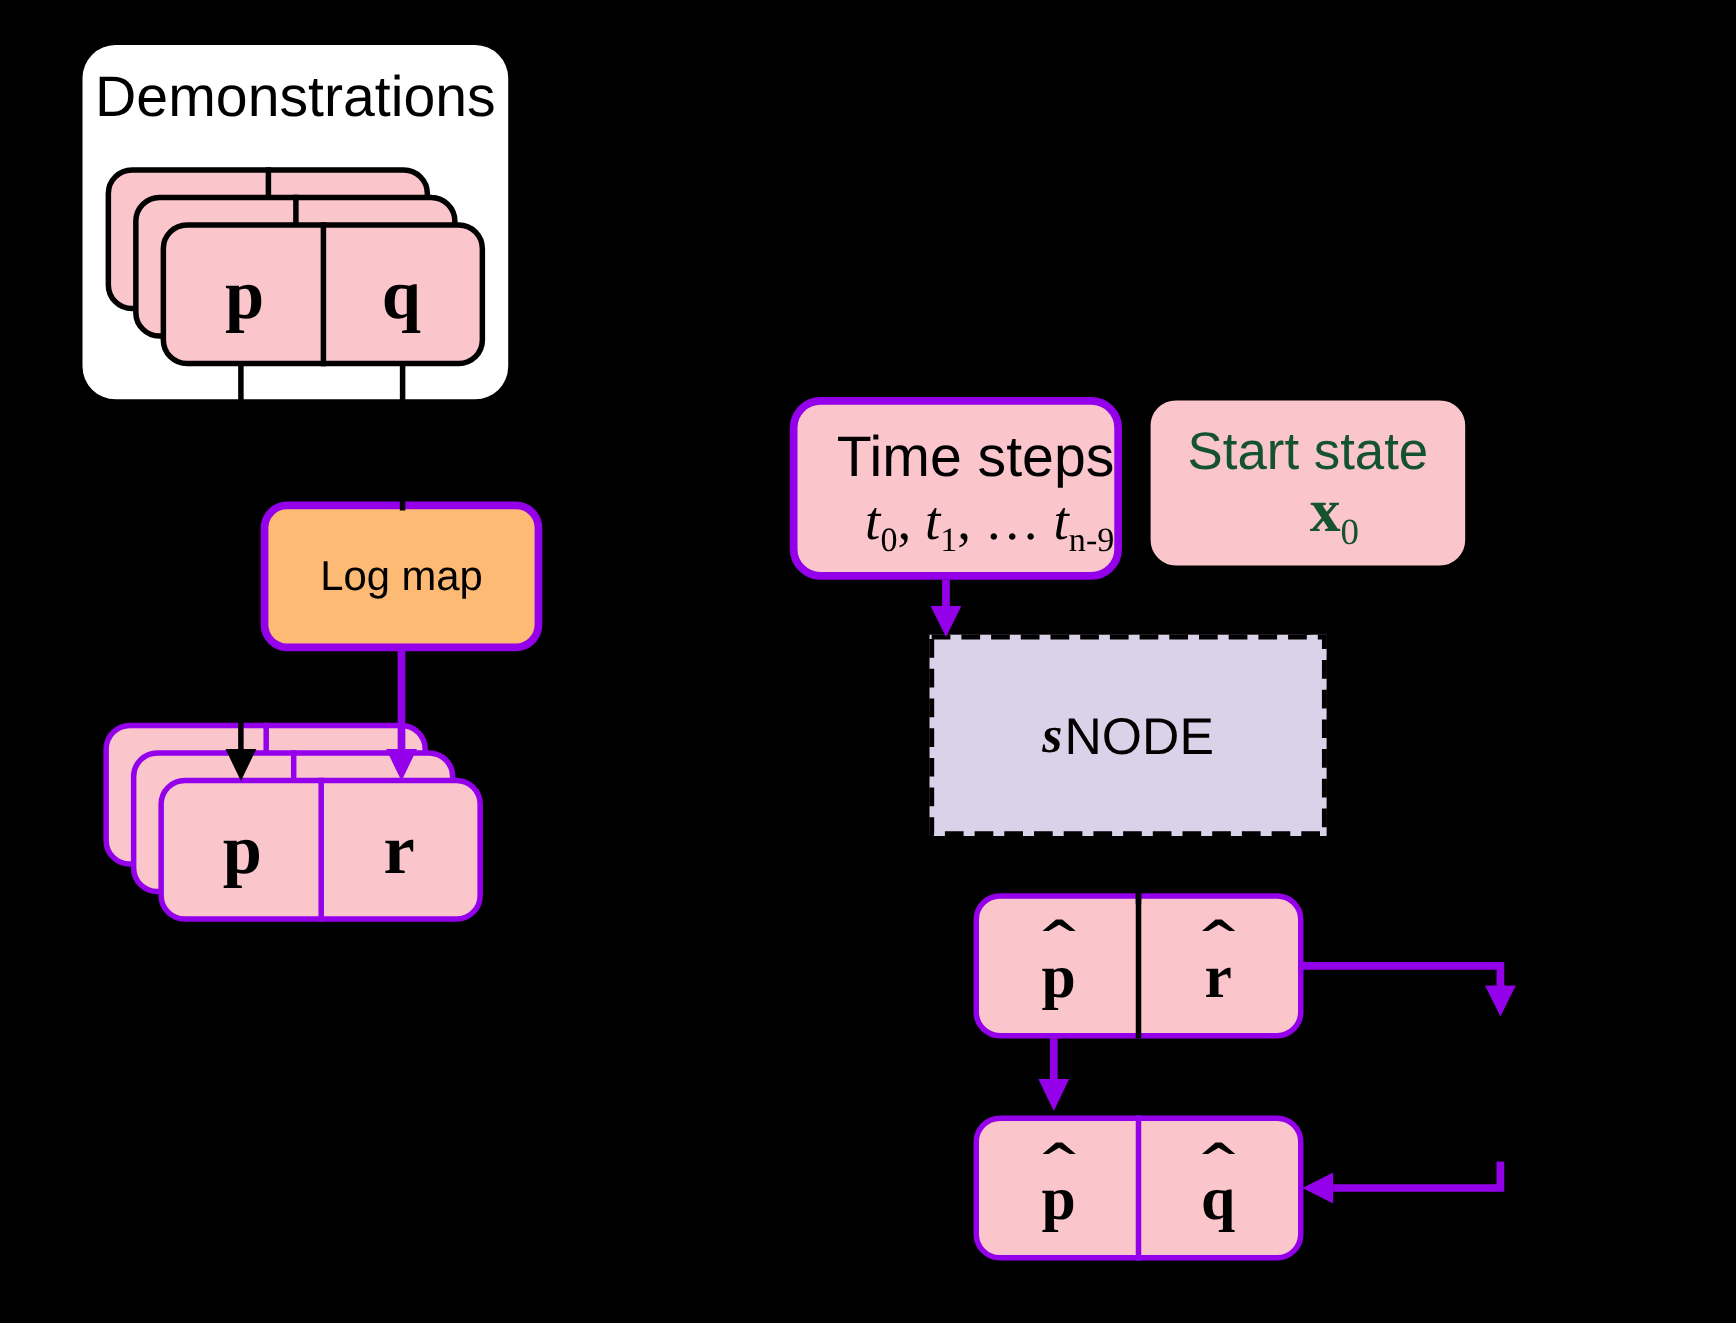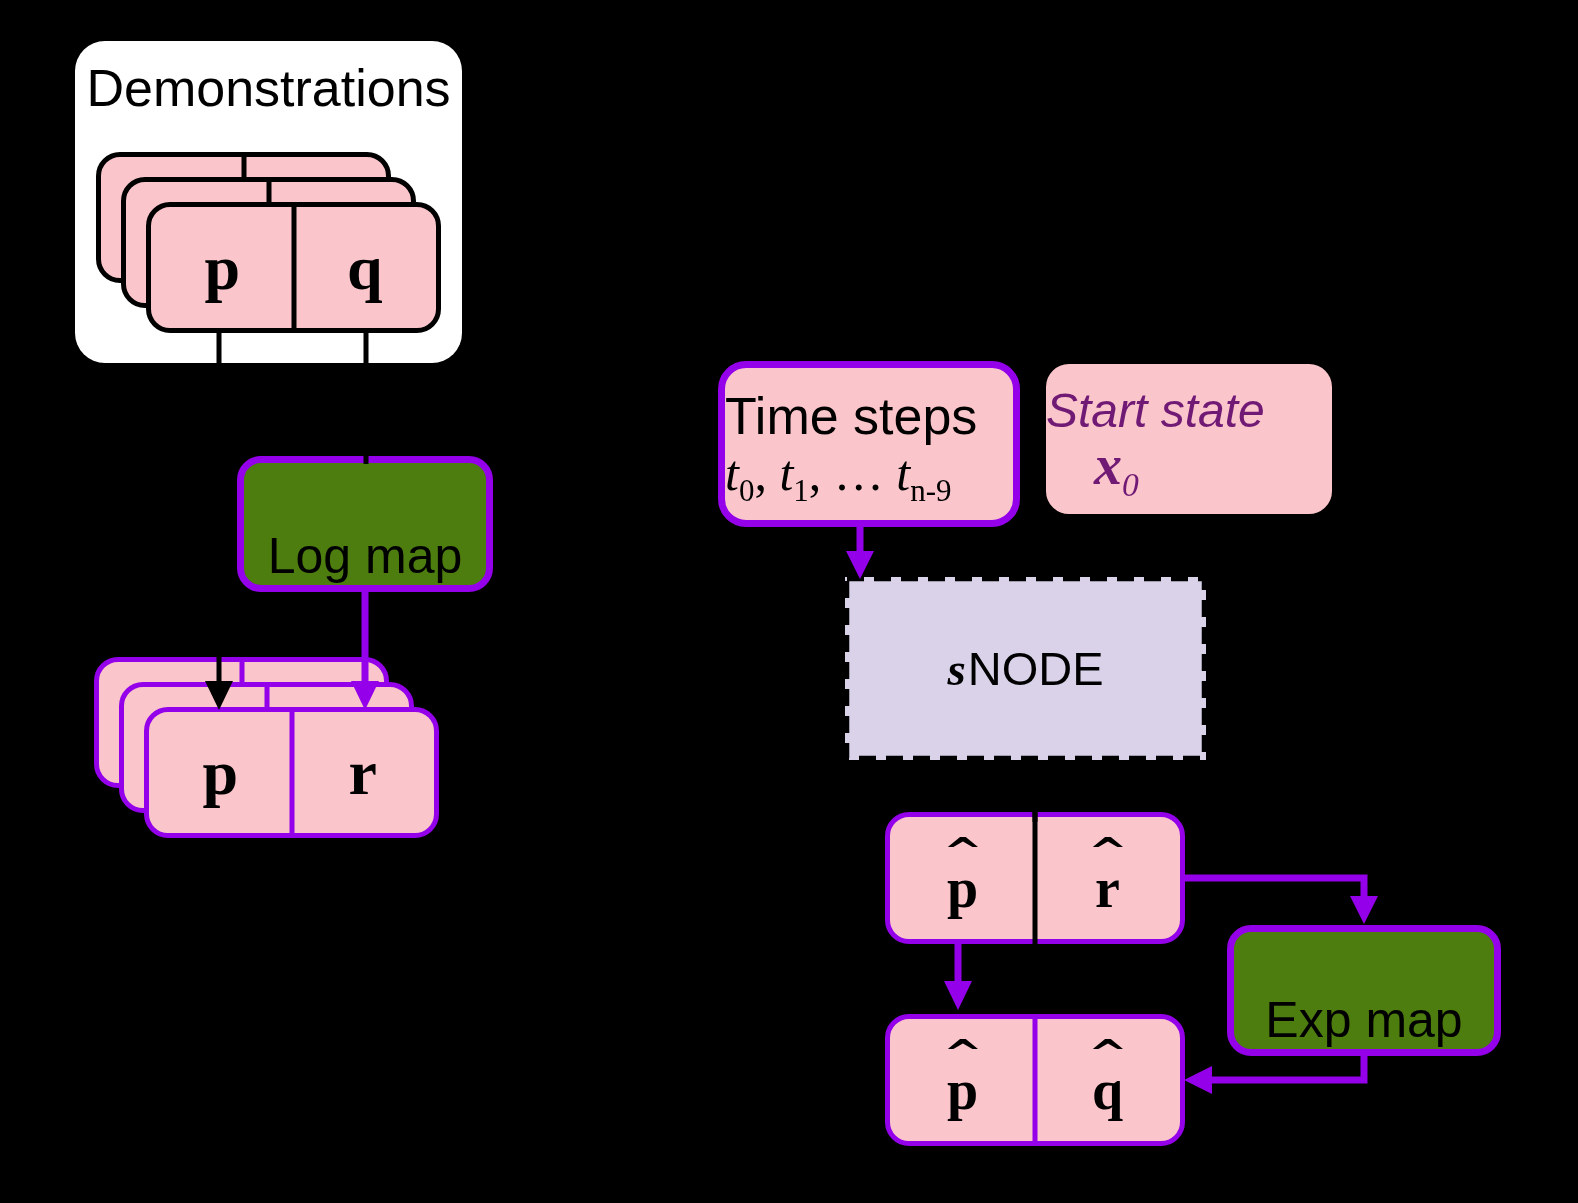--- a/index.html
+++ b/index.html
@@ -23,37 +23,37 @@
           font-size:64px;color:#000;line-height:1;}
 
   
   .hatstack{display:inline-flex;flex-direction:column;align-items:center;}
   .hat{font-family:"DejaVu Sans",sans-serif;font-weight:bold;font-size:38px;line-height:.62;
        transform:scaleX(1.25);color:#000;margin-bottom:-4px;}
   .hletter{font-family:"Liberation Serif","DejaVu Serif",serif;font-weight:bold;
            font-size:56px;line-height:1;color:#000;}
 
   
-  .procbox{background:#4d7c0f;border:7px solid #9400ea;border-radius:24px;
-           display:flex;align-items:flex-end;justify-content:center;font-size:50px;color:#000;}
+  .procbox{background:#fdba74;border:7px solid #9400ea;border-radius:24px;
+           display:flex;align-items:center;justify-content:center;font-size:38px;color:#000;}
 
   
   .timesteps{left:718px;top:361px;width:302px;height:166px;background:#fbc6cb;
              border:7px solid #9400ea;border-radius:28px;display:flex;flex-direction:column;
-             align-items:flex-start;justify-content:center;color:#000;}
+             align-items:flex-end;justify-content:center;color:#000;}
   .ts-title{font-size:52px;line-height:1.15;}
   .ts-math{font-family:"Liberation Serif","DejaVu Serif",serif;font-size:50px;line-height:1.1;
            white-space:pre;}
   .ts-math i{font-style:italic;}
   .ts-math sub{font-style:normal;font-size:0.62em;vertical-align:-0.35em;line-height:0;}
 
   
   .startstate{left:1043px;top:361px;width:292px;height:156px;background:#fbc6cb;
               border:3px solid #000;border-radius:26px;display:flex;flex-direction:column;
-              justify-content:center;color:#701a75;font-style:italic;}
+              align-items:center;justify-content:center;color:#14532d;}
   .ss-title{font-size:48px;line-height:1.1;}
   .ss-sym{font-family:"Liberation Serif","DejaVu Serif",serif;font-size:56px;line-height:1.0;margin-left:48px;}
   .ss-sym b{font-weight:bold;}
   .ss-sym sub{font-size:0.6em;vertical-align:-0.35em;font-weight:normal;line-height:0;}
 
   
   .snode{left:845px;top:577px;width:361px;height:183px;background:#d9d2e9;
          display:flex;align-items:center;justify-content:center;font-size:47px;color:#000;}
   .snode-s{font-family:"Liberation Serif","DejaVu Serif",serif;font-style:italic;
            font-weight:bold;margin-right:2px;}
@@ -128,23 +128,20 @@
     </div>
     <div class="cell">
       <span class="hatstack">
         <span class="hat">^</span>
         <span class="hletter">r</span>
       </span>
     </div>
     <div class="divider dk"></div>
   </div>
 
-  <div class="abs procbox" style="left:1227px;top:925px;width:274px;height:131px">
-    <span>Exp map</span>
-  </div>
 
   <div class="abs card bp" style="left:885px;top:1014px;width:300px;height:132px">
     <div class="cell">
       <span class="hatstack">
         <span class="hat">^</span>
         <span class="hletter">p</span>
       </span>
     </div>
     <div class="cell">
       <span class="hatstack">

